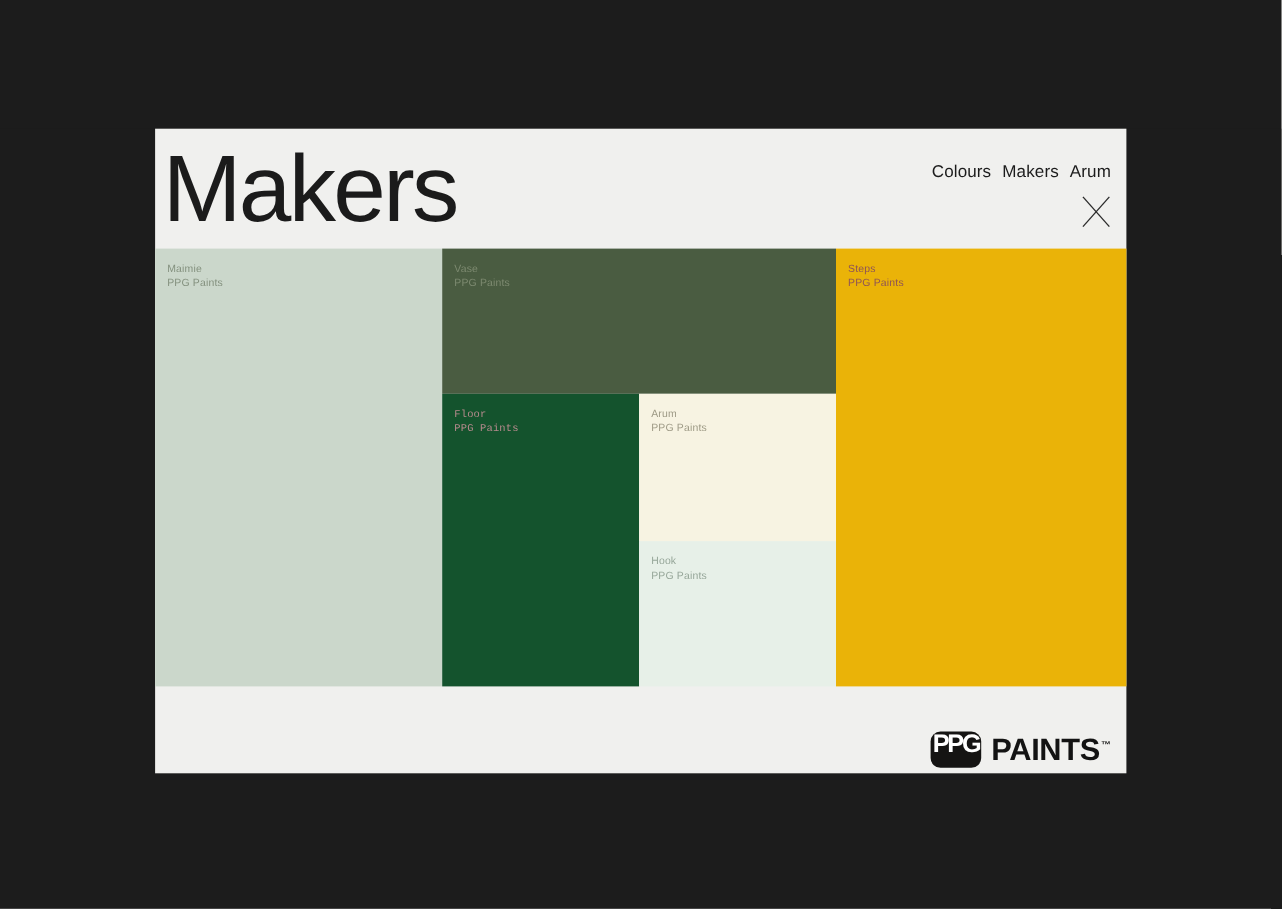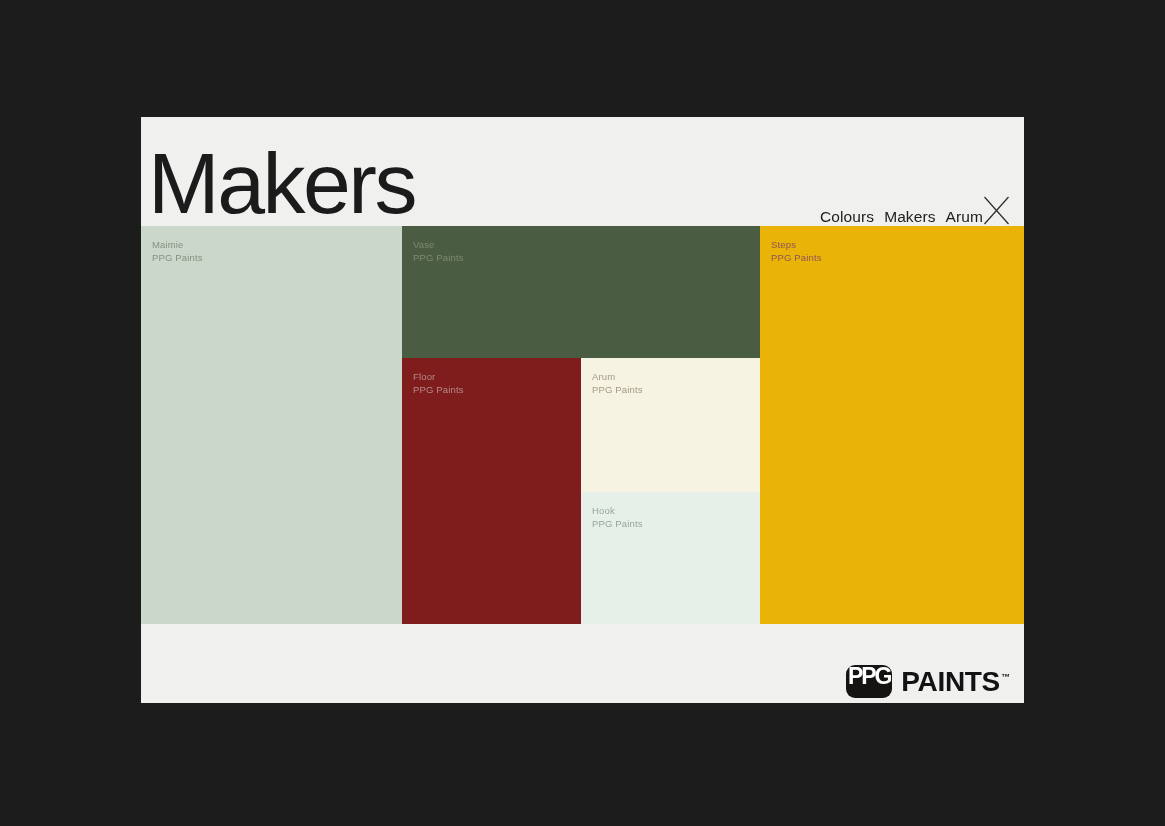--- a/index.html
+++ b/index.html
@@ -14,32 +14,32 @@
   }
   .card {
     width: 883px; height: 586px;
     margin: 117px auto 0 auto;
     background: #f0f0ee;
     display: flex; flex-direction: column;
   }
   
   .header {
     height: 116px;
-    display: flex; justify-content: space-between; align-items: flex-end;
+    display: flex; justify-content: space-between; align-items: center;
   }
   .title {
     font-size: 86px;
     font-weight: 500;
     letter-spacing: -2.5px;
     line-height: 1;
     color: #1b1b1b;
     padding: 2px 0 0 7px;
   }
   .header-right {
-    display: flex; align-items: flex-end;
+    display: flex; flex-direction: column; align-items: flex-end;
     padding: 13px 14px 0 0;
   }
   .nav { display: flex; gap: 10px; }
   .nav a {
     font-size: 15.5px;
     color: #1c1c1c;
     text-decoration: none;
     letter-spacing: 0.1px;
     cursor: pointer;
   }
@@ -133,21 +133,21 @@
         </div>
       </div>
 
       <div class="tile tile-vase" style="background-color: rgb(74, 92, 65);">
         <div class="tile-label" style="color: rgb(125, 138, 112);">
           <span>Vase</span>
           <span>PPG Paints</span>
         </div>
       </div>
 
-      <div class="tile tile-floor" style="background-color: #7f1d1d;">
+      <div class="tile tile-floor" style="background-color: #14532d; font-family: Liberation Mono, monospace;">
         <div class="tile-label" style="color: rgb(182, 138, 141);">
           <span>Floor</span>
           <span>PPG Paints</span>
         </div>
       </div>
 
       <div class="tile tile-arum" style="background-color: rgb(247, 243, 226);">
         <div class="tile-label" style="color: rgb(158, 154, 134);">
           <span>Arum</span>
           <span>PPG Paints</span>

